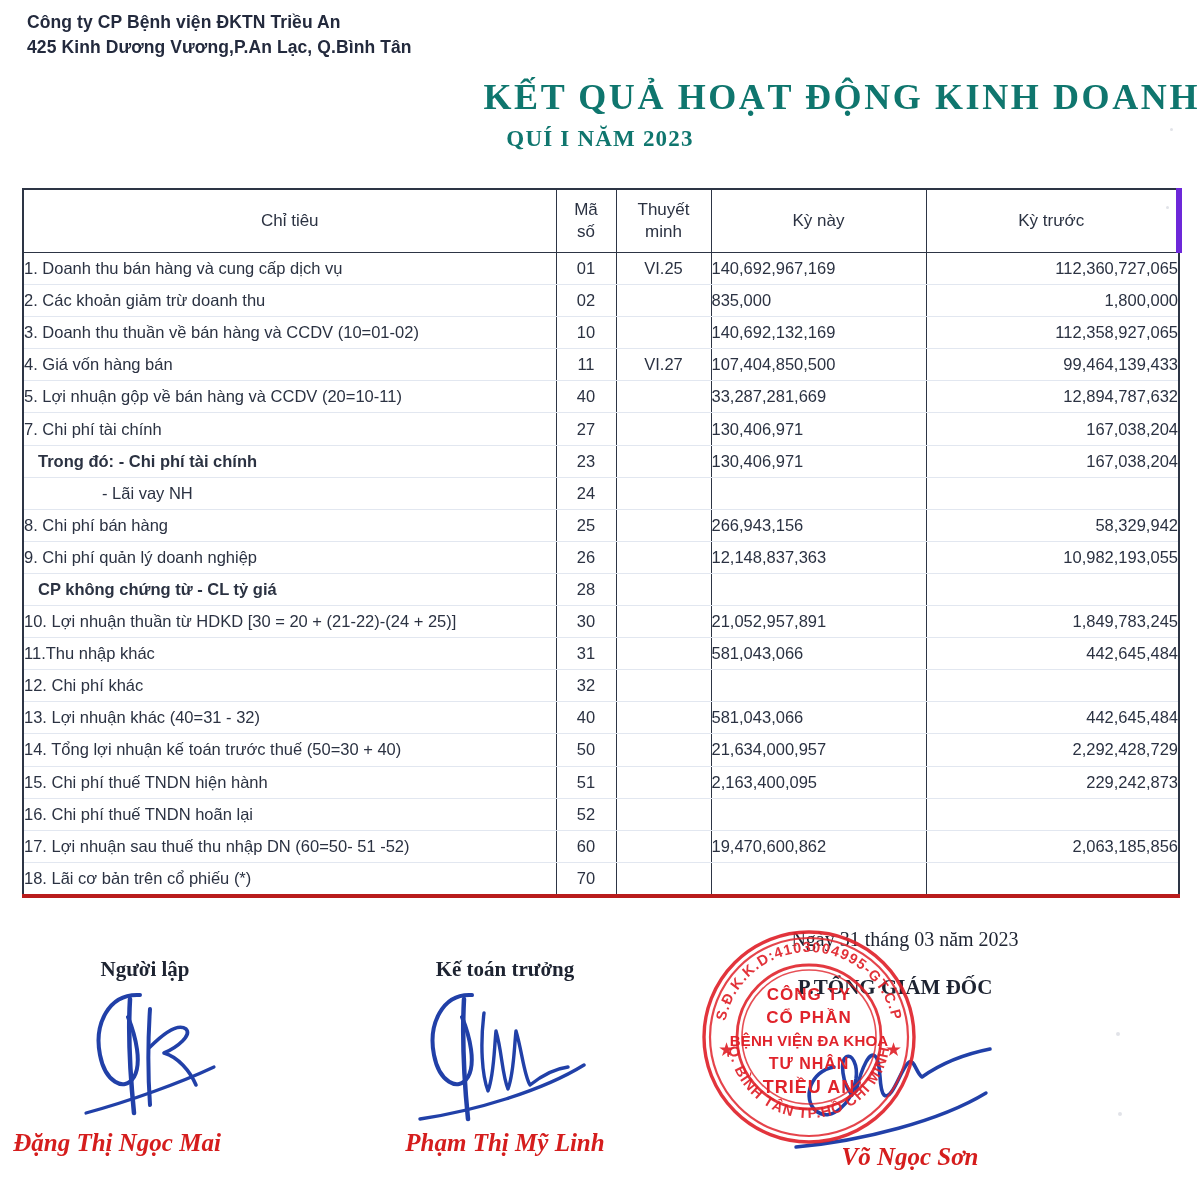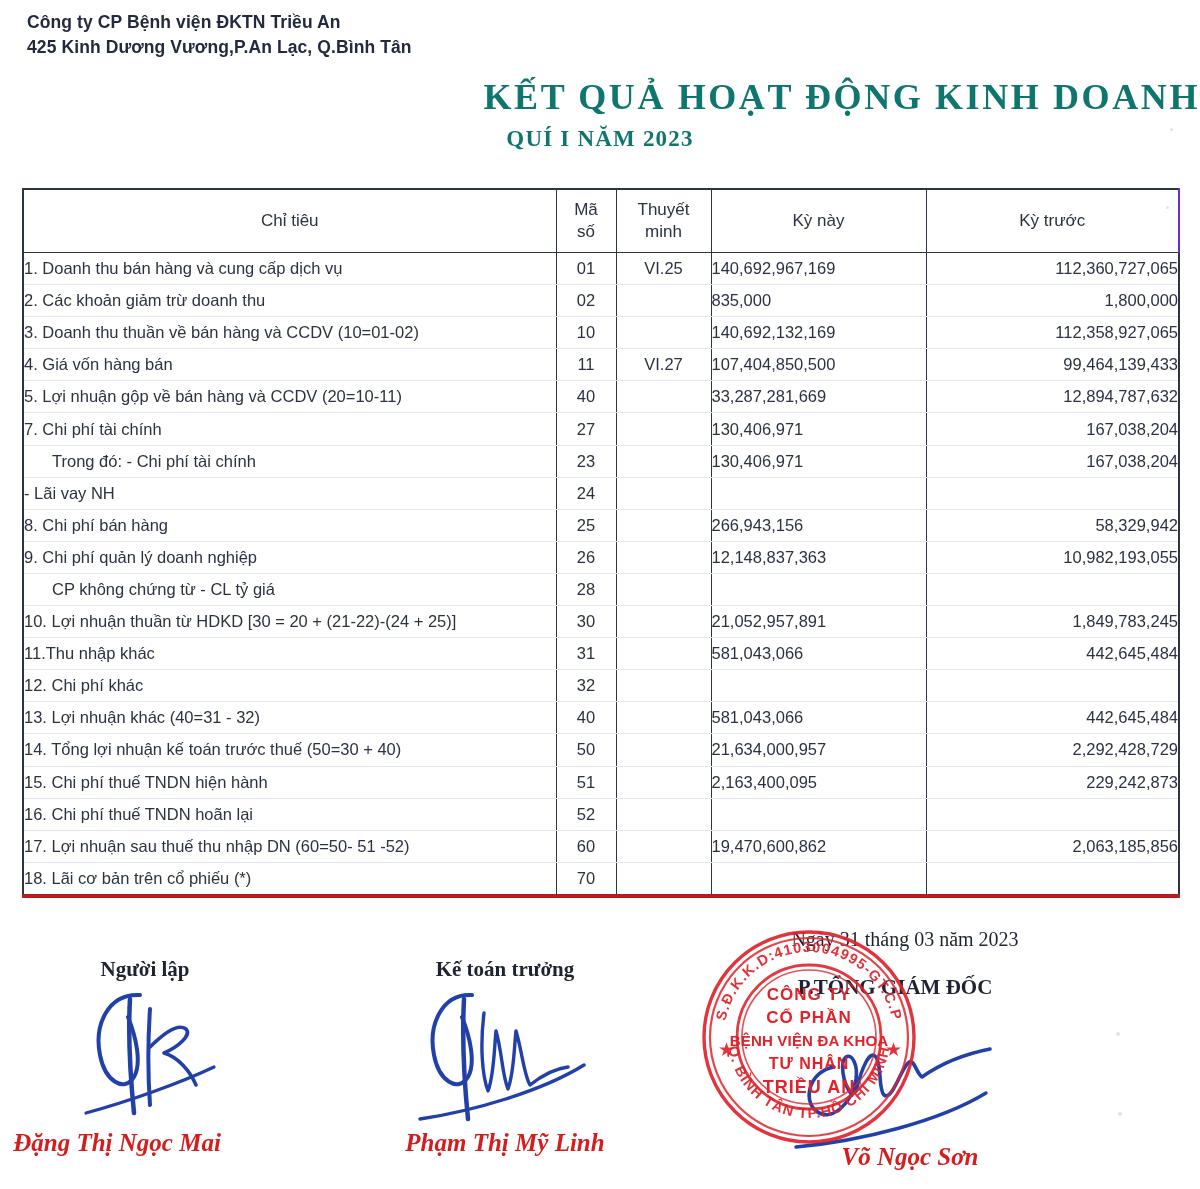--- a/index.html
+++ b/index.html
@@ -84,38 +84,38 @@
     border-top: 2px solid #2d3545;
     border-bottom: 1.6px solid #2d3545;
     border-right: 1.6px solid #2d3545;
     height: 62px;
     font-weight: normal;
     font-size: 17px;
     text-align: center;
     line-height: 22px;
   }
   table.pl thead th.first { border-left: 2px solid #2d3545; }
-  table.pl thead th.last  { border-right: 2px solid #6d28d9; }
+  table.pl thead th.last  { border-right: 6px solid #6d28d9; }
 
   table.pl tbody td {
     height: 31.1px;
     border-right: 1.6px solid #2d3545;
     border-bottom: 1px solid #e2e7f0;
   }
   table.pl tbody td.first { border-left: 2px solid #2d3545; }
   table.pl tbody td.last  { border-right: 2px solid #2d3545; }
   table.pl tbody tr:last-child td { border-bottom: 4px solid #b91c1c; }
 
   td.cell-name {
     text-align: left;
     padding-left: 10px;
     white-space: nowrap;
   }
-  td.cell-name.indent1 { padding-left: 28px; }
-  td.cell-name.indent2 { }
+  td.cell-name.indent1 { padding-left: 14px; font-weight: bold; }
+  td.cell-name.indent2 { padding-left: 78px; }
 
   td.cell-code { text-align: center; }
   td.cell-note { text-align: center; }
   td.cell-cur  { text-align: left; padding-right: 7px; }
   td.cell-prev { text-align: right; padding-right: 14px; }
 
   
   .sig-row {
     position: absolute;
     left: 0;

